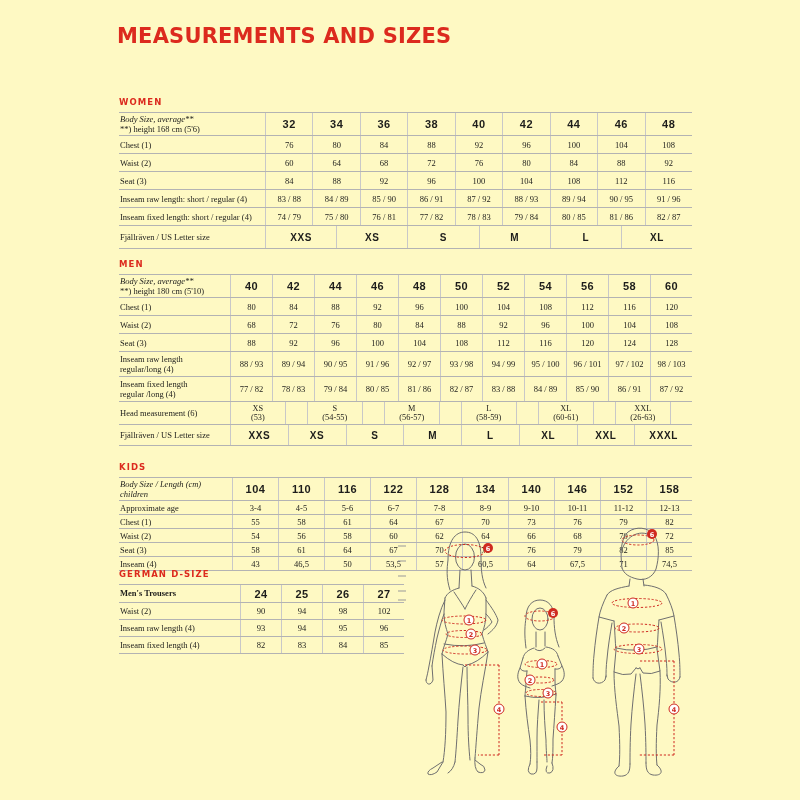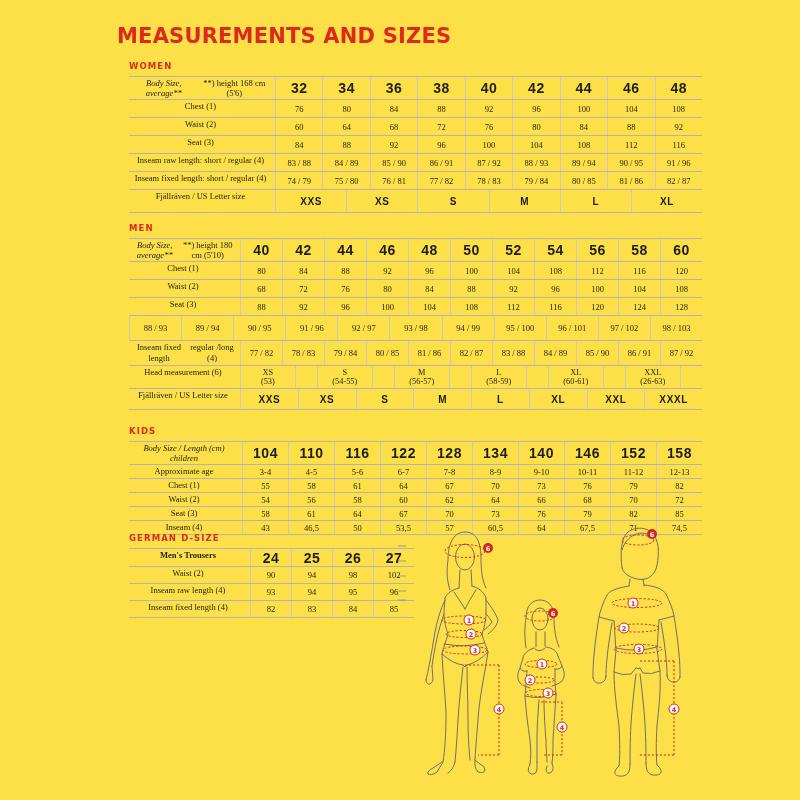--- a/index.html
+++ b/index.html
@@ -5,36 +5,36 @@
   :root{
     --red:#dc2a1e;
     --hline:#b3b3b3;
     --vline:#c8c8c8;
     --ink:#1d1d1b;
     --figline:#6f6f6f;
   }
   html,body{margin:0;padding:0;}
   body{width:800px;height:800px;background:#ffffff;position:relative;overflow:hidden;
        font-family:"Liberation Serif", serif;color:var(--ink);}
-  .page{position:absolute;inset:0;background:#fde047;}
+  .page{position:absolute;inset:0;background:#fef9c3;}
 
   .title{position:absolute;left:117px;top:24px;font-family:"DejaVu Sans",sans-serif;
          font-weight:bold;font-size:21px;letter-spacing:.2px;color:var(--red);white-space:nowrap;}
 
-  .section{position:absolute;left:129px;}
+  .section{position:absolute;left:119px;margin-top:36px;}
   .sec-label{font-family:"DejaVu Sans",sans-serif;font-weight:bold;font-size:8.5px;
              letter-spacing:1.1px;color:var(--red);margin-bottom:5px;white-space:nowrap;}
 
   .tbl{border-top:1px solid var(--hline);font-size:8.5px;}
   .row{display:flex;align-items:stretch;border-bottom:1px solid var(--hline);box-sizing:border-box;}
-  .lab{flex:0 0 var(--labw);display:flex;flex-direction:row;justify-content:center;
-       padding:1px 4px 1px 1px;line-height:1.2;box-sizing:border-box;text-align:center;}
+  .lab{flex:0 0 var(--labw);display:flex;flex-direction:column;justify-content:center;
+       padding:1px 4px 1px 1px;line-height:1.2;box-sizing:border-box;}
   .cell{flex:1;border-left:1px solid var(--vline);display:flex;align-items:center;justify-content:center;
         text-align:center;white-space:nowrap;}
-  .hdr .cell{font-family:"Liberation Sans",sans-serif;font-weight:bold;font-size:14px;letter-spacing:.5px;}
+  .hdr .cell{font-family:"Liberation Sans",sans-serif;font-weight:bold;font-size:11px;letter-spacing:.5px;}
   .hdr .ln0{font-style:italic;}
   .spcell{flex:1;border-left:1px solid var(--vline);display:flex;align-items:center;justify-content:center;
           font-family:"Liberation Sans",sans-serif;font-weight:bold;font-size:10px;letter-spacing:.6px;}
   .hmwrap{flex:1;display:flex;align-items:stretch;}
   .hmcell{flex:55 0 0;border-left:1px solid var(--vline);border-right:1px solid var(--vline);
           display:flex;flex-direction:column;align-items:center;justify-content:center;
           font-size:8.3px;line-height:1.15;text-align:center;}
   .hmgap{flex:22 0 0;}
 
   .women{--labw:146px;width:573px;top:61px;}
@@ -224,20 +224,24 @@
           <div class="cell">100</div>
           <div class="cell">104</div>
           <div class="cell">108</div>
           <div class="cell">112</div>
           <div class="cell">116</div>
           <div class="cell">120</div>
           <div class="cell">124</div>
           <div class="cell">128</div>
         </div>
         <div class="row drow two">
+          <div class="lab">
+            <div class="ln">Inseam raw length</div>
+            <div class="ln">regular/long (4)</div>
+          </div>
           <div class="cell">88 / 93</div>
           <div class="cell">89 / 94</div>
           <div class="cell">90 / 95</div>
           <div class="cell">91 / 96</div>
           <div class="cell">92 / 97</div>
           <div class="cell">93 / 98</div>
           <div class="cell">94 / 99</div>
           <div class="cell">95 / 100</div>
           <div class="cell">96 / 101</div>
           <div class="cell">97 / 102</div>

